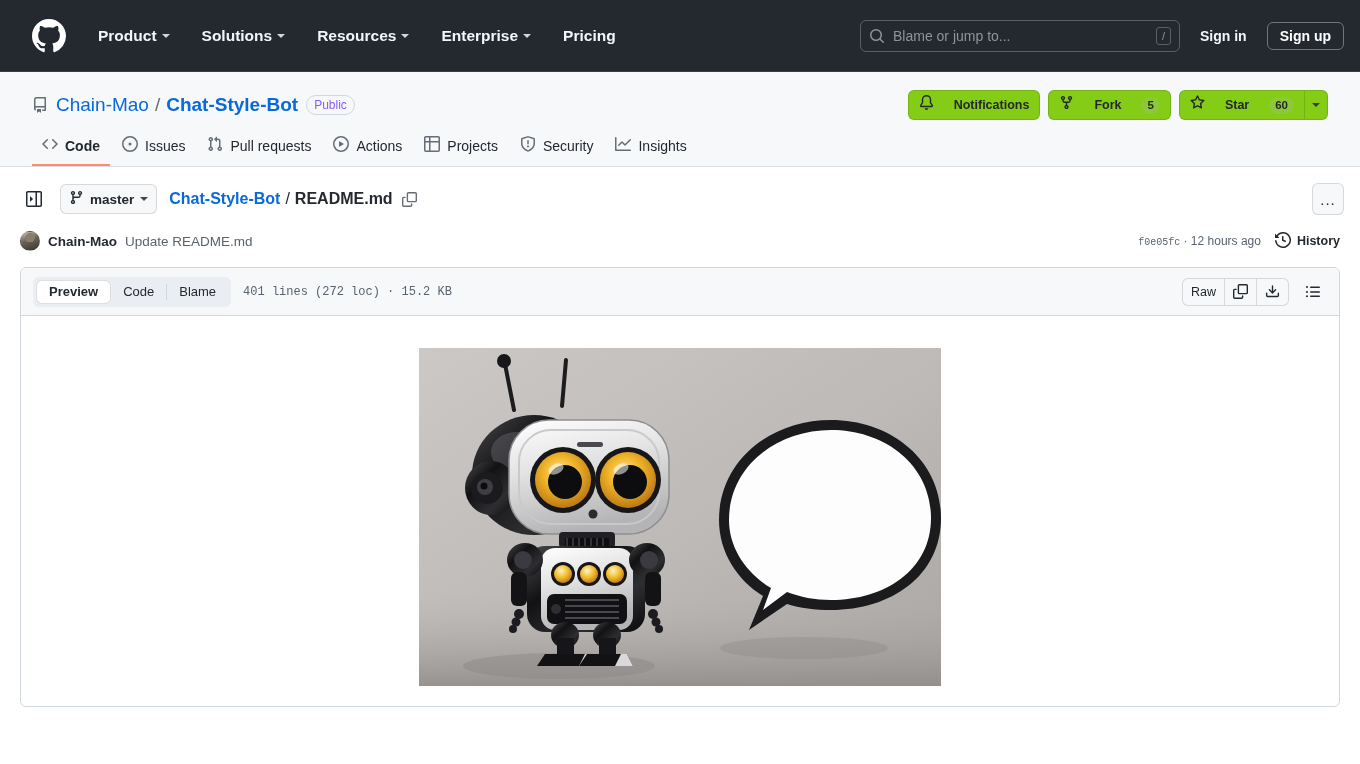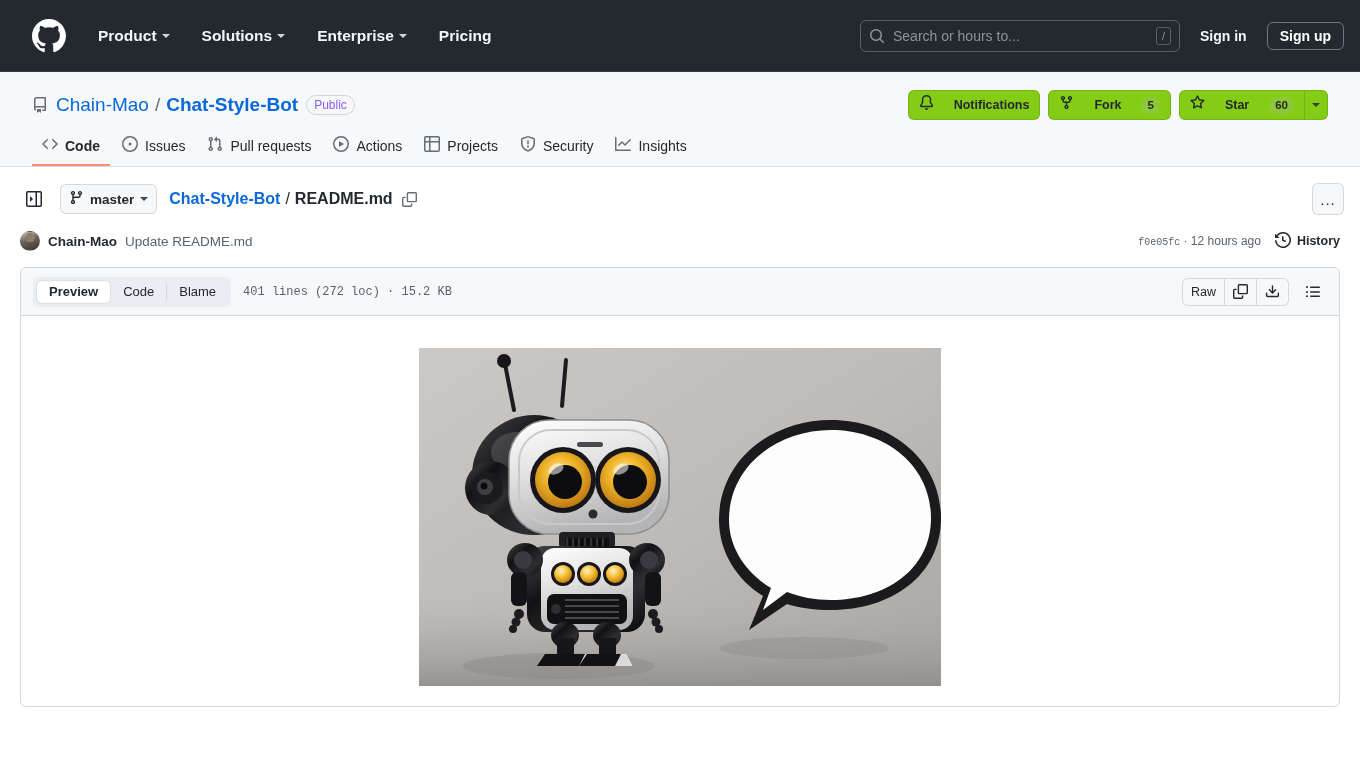--- a/index.html
+++ b/index.html
@@ -266,35 +266,39 @@
   <nav class="gh-nav">
     <div class="gh-nav-item">
       <span>Product</span>
       <i class="caret-down"></i>
     </div>
     <div class="gh-nav-item">
       <span>Solutions</span>
       <i class="caret-down"></i>
     </div>
     <div class="gh-nav-item">
+      <span>Resources</span>
+      <i class="caret-down"></i>
+    </div>
+    <div class="gh-nav-item">
       <span>Enterprise</span>
       <i class="caret-down"></i>
     </div>
     <div class="gh-nav-item">
       <span>Pricing</span>
     </div>
   </nav>
   <div class="gh-header-right">
     <div class="search-box">
       <span class="sicon">
         <svg viewBox="0 0 16 16" width="16" height="16" fill="currentColor">
             <path d="M10.68 11.74a6 6 0 0 1-7.922-8.982 6 6 0 0 1 8.982 7.922l3.04 3.04a.749.749 0 0 1-.326 1.275.749.749 0 0 1-.734-.215ZM11.5 7a4.499 4.499 0 1 0-8.997 0A4.499 4.499 0 0 0 11.5 7Z"></path>
           </svg>
       </span>
-      <span class="search-placeholder">Search or hours to...</span>
+      <span class="search-placeholder">Blame or jump to...</span>
       <span class="slash-key">/</span>
     </div>
     <div class="signin-link">Sign in</div>
     <div class="signup-btn">Sign up</div>
   </div>
 </div>
 
 <div class="repo-header">
   <div class="repo-title-row">
     <span class="repo-icon">

